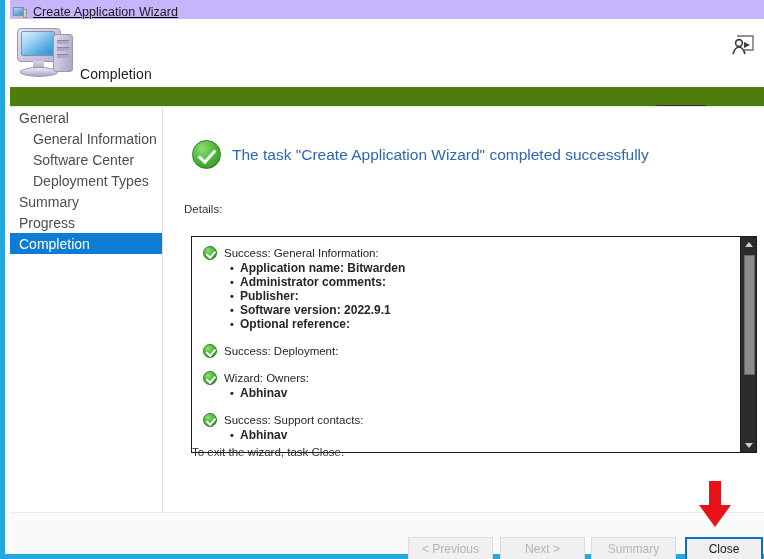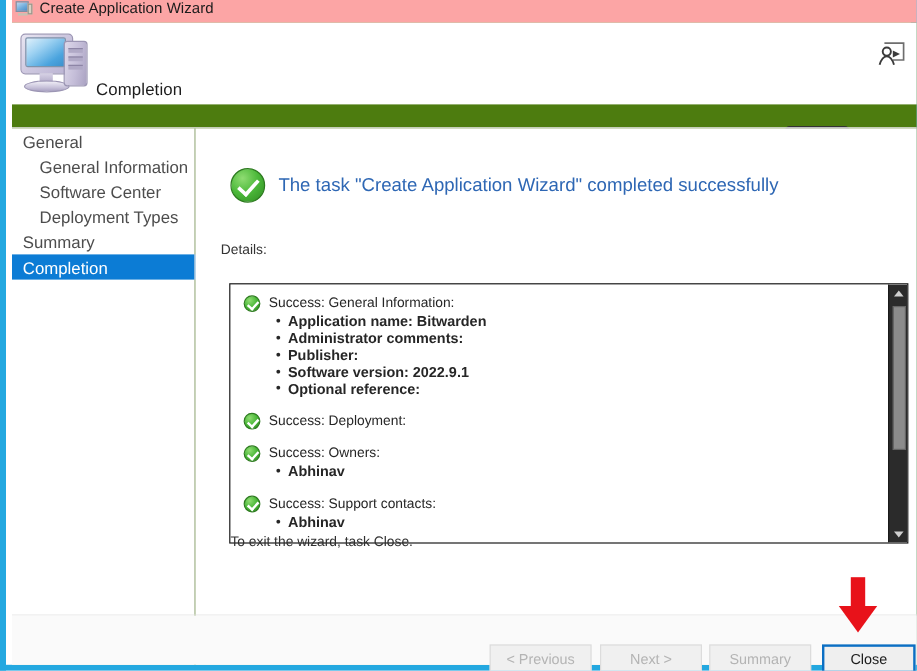--- a/index.html
+++ b/index.html
@@ -26,25 +26,26 @@
     border-top-width: 0;
     background: #ffffff;
   }
 
   
   #title-bar {
     position: absolute;
     left: 5px; top: 0;
     width: 754px;
     height: 19px;
-    background: #fca5a5;
-    display: flex;
-    align-items: flex-start;
+    background: #c4b5fd;
+    display: flex;
+    align-items: flex-end;
     padding-left: 3px;
     box-sizing: border-box;
+    text-decoration: underline;
   }
   #title-bar-icon {
     width: 14px; height: 13px;
     margin-right: 6px;
     position: relative;
     flex: none;
   }
   #title-bar-icon .tb-screen {
     position: absolute;
     left: 0; top: 1px;
@@ -547,20 +548,21 @@
     </div>
 
     <div id="header-divider"></div>
 
     <div id="sidebar">
         <div class="nav-item">General</div>
         <div class="nav-item sub">General Information</div>
         <div class="nav-item sub">Software Center</div>
         <div class="nav-item sub">Deployment Types</div>
         <div class="nav-item">Summary</div>
+        <div class="nav-item">Progress</div>
         <div class="nav-item active">Completion</div>
       </div>
     <div id="sidebar-divider"></div>
 
     <div id="content-panel">
 
       <div id="success-banner">
         <div class="check-icon"></div>
         <div id="success-banner-text">The task "Create Application Wizard" completed successfully</div>
       </div>
@@ -584,21 +586,21 @@
             </div>
             <div class="detail-group">
               <div class="detail-head">
                 <span class="check-icon small"></span>
                 <span>Success: Deployment:</span>
               </div>
             </div>
             <div class="detail-group">
               <div class="detail-head">
                 <span class="check-icon small"></span>
-                <span>Success: Owners:</span>
+                <span>Wizard: Owners:</span>
               </div>
               <ul class="detail-bullets">
                 <li>Abhinav</li>
               </ul>
             </div>
             <div class="detail-group">
               <div class="detail-head">
                 <span class="check-icon small"></span>
                 <span>Success: Support contacts:</span>
               </div>

